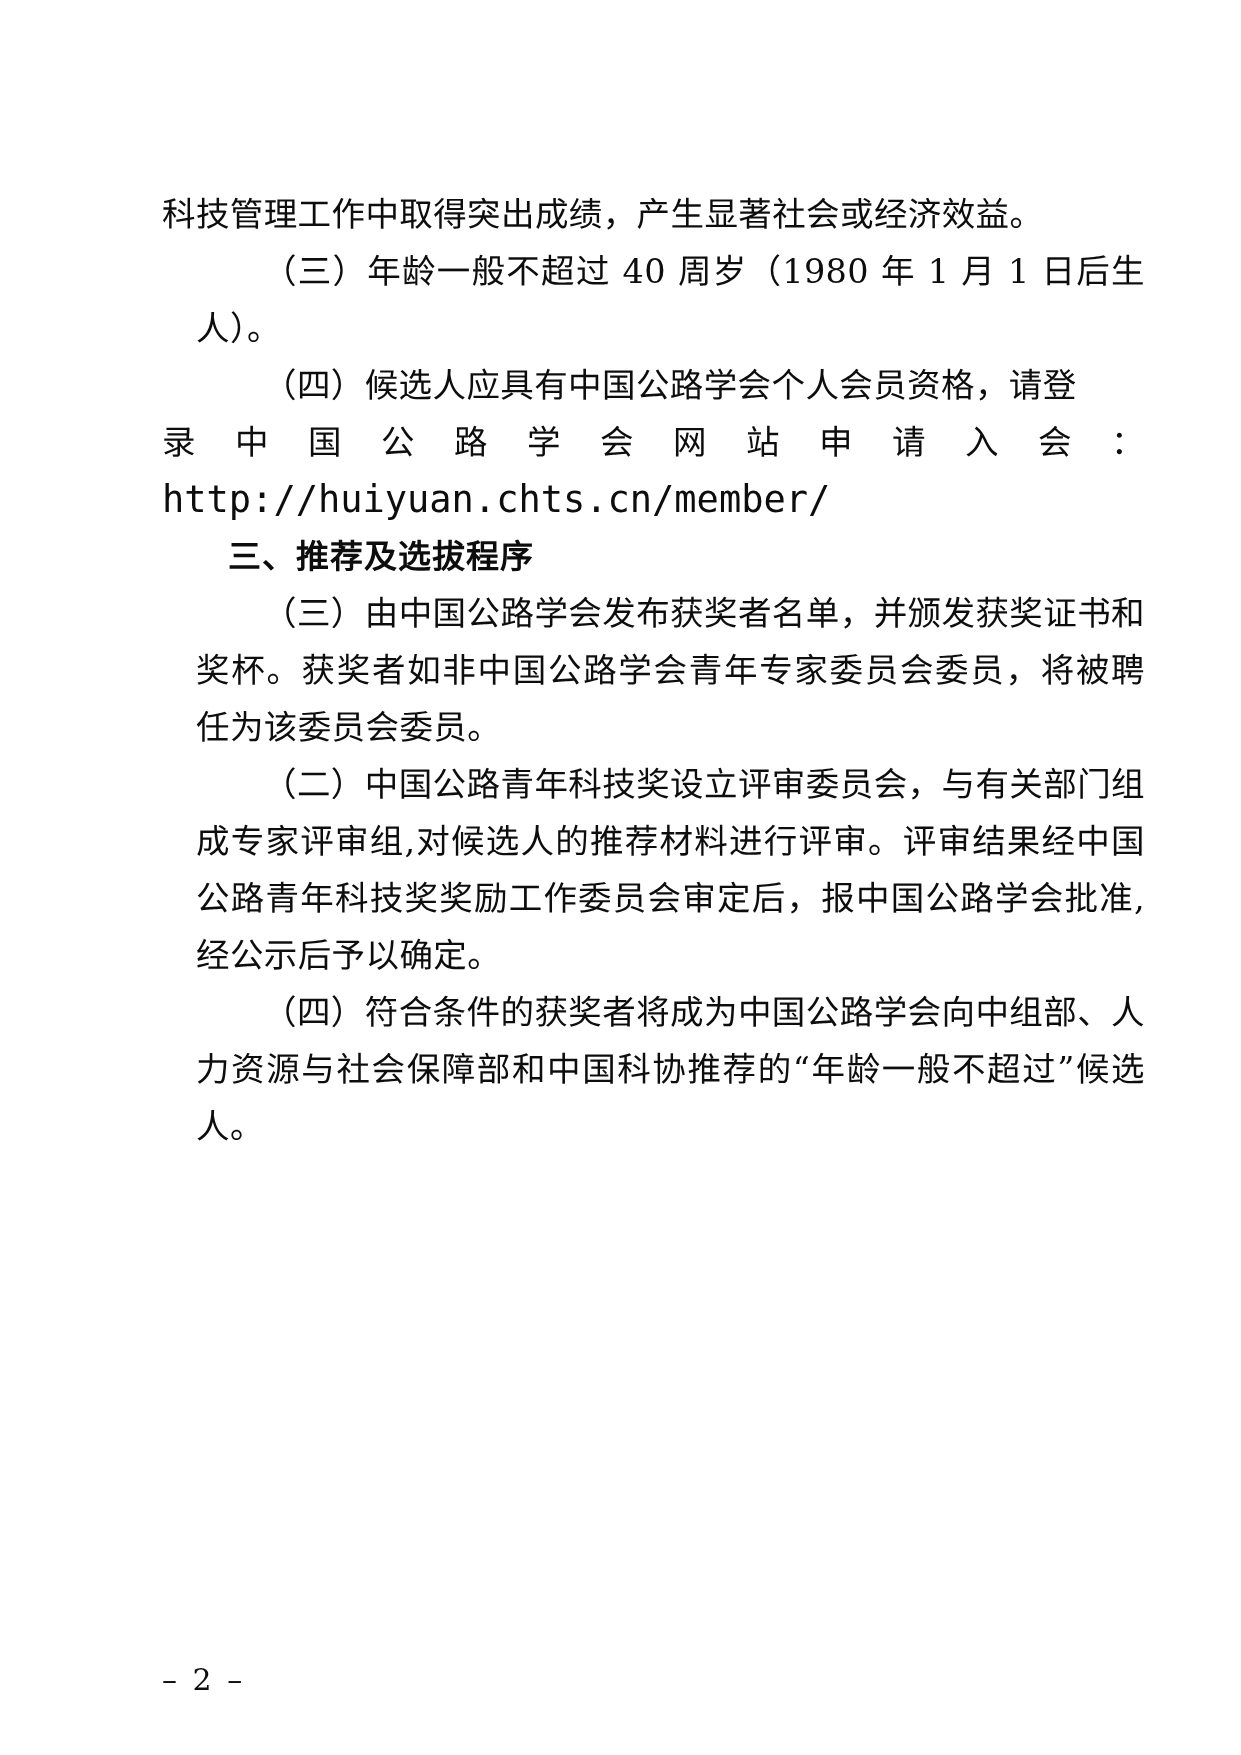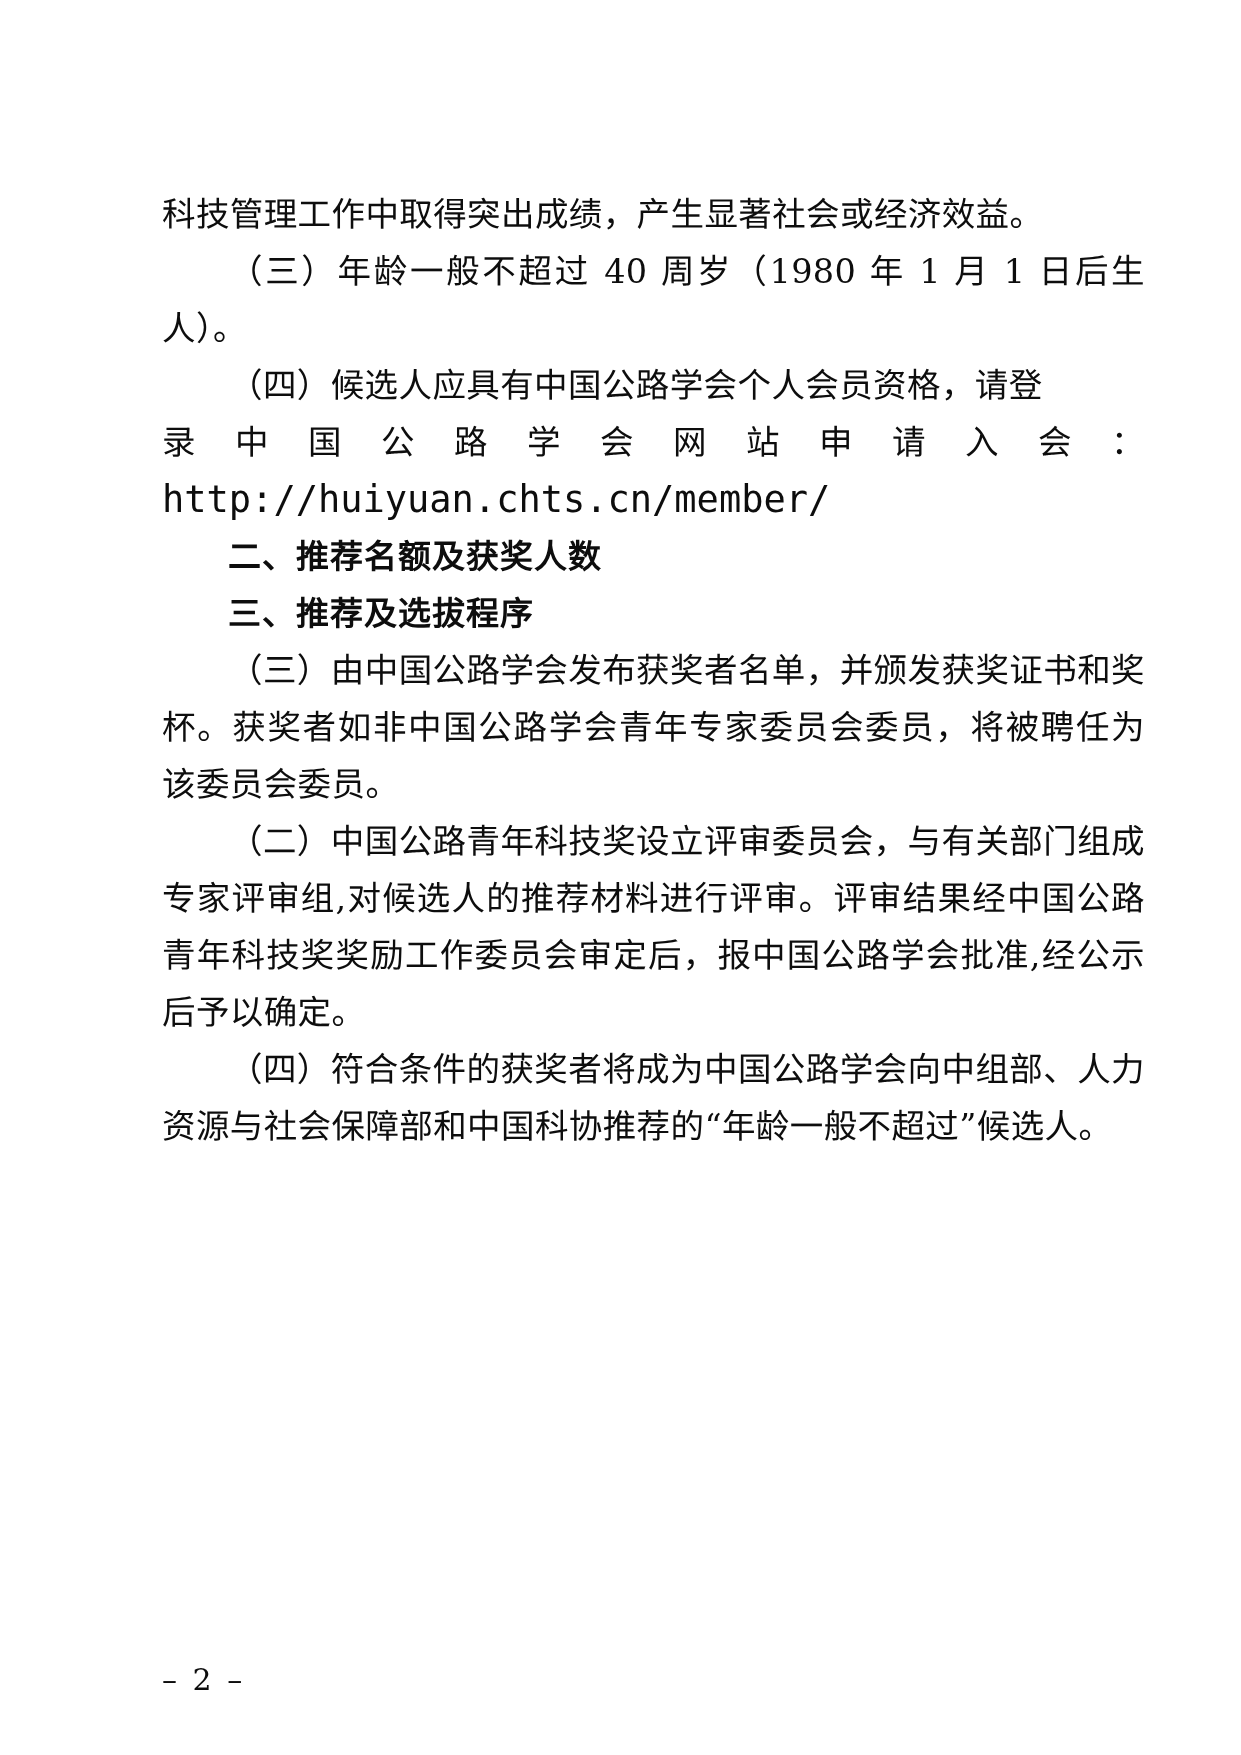--- a/index.html
+++ b/index.html
@@ -29,20 +29,21 @@
     line-height: 57px;
     letter-spacing: 0.4px;
     text-align: justify;
     text-justify: inter-ideograph;
   }
   p {
     margin: 0;
   }
   .para {
     text-indent: 2em;
+    margin-left: 34px;
   }
   .para-noindent {
     text-indent: 0;
   }
   .heading {
     text-indent: 2em;
     font-weight: bold;
     font-family: "DejaVu Sans", "Liberation Sans", sans-serif;
     letter-spacing: 1px;
     font-size: 33px;
@@ -80,21 +81,20 @@
     <p class="para-noindent">科技管理工作中取得突出成绩，产生显著社会或经济效益。</p>
 
     <p class="para">（三）年龄一般不超过 40 周岁（1980 年 1 月 1 日后生人）。</p>
 
     <p class="para">（四）候选人应具有中国公路学会个人会员资格，请登</p>
 
     <p class="spaced-line">录中国公路学会网站申请入会：</p>
 
     <p class="url-line">http://huiyuan.chts.cn/member/</p>
 
-    <p class="heading">二、推荐名额及获奖人数</p>
 
 
     <p class="heading">三、推荐及选拔程序</p>
 
 
     <p class="para">（三）由中国公路学会发布获奖者名单，并颁发获奖证书和奖杯。获奖者如非中国公路学会青年专家委员会委员，将被聘任为该委员会委员。</p>
 
     <p class="para">（二）中国公路青年科技奖设立评审委员会，与有关部门组成专家评审组,对候选人的推荐材料进行评审。评审结果经中国公路青年科技奖奖励工作委员会审定后，报中国公路学会批准,经公示后予以确定。</p>
 
     <p class="para">（四）符合条件的获奖者将成为中国公路学会向中组部、人力资源与社会保障部和中国科协推荐的“年龄一般不超过”候选人。</p>

